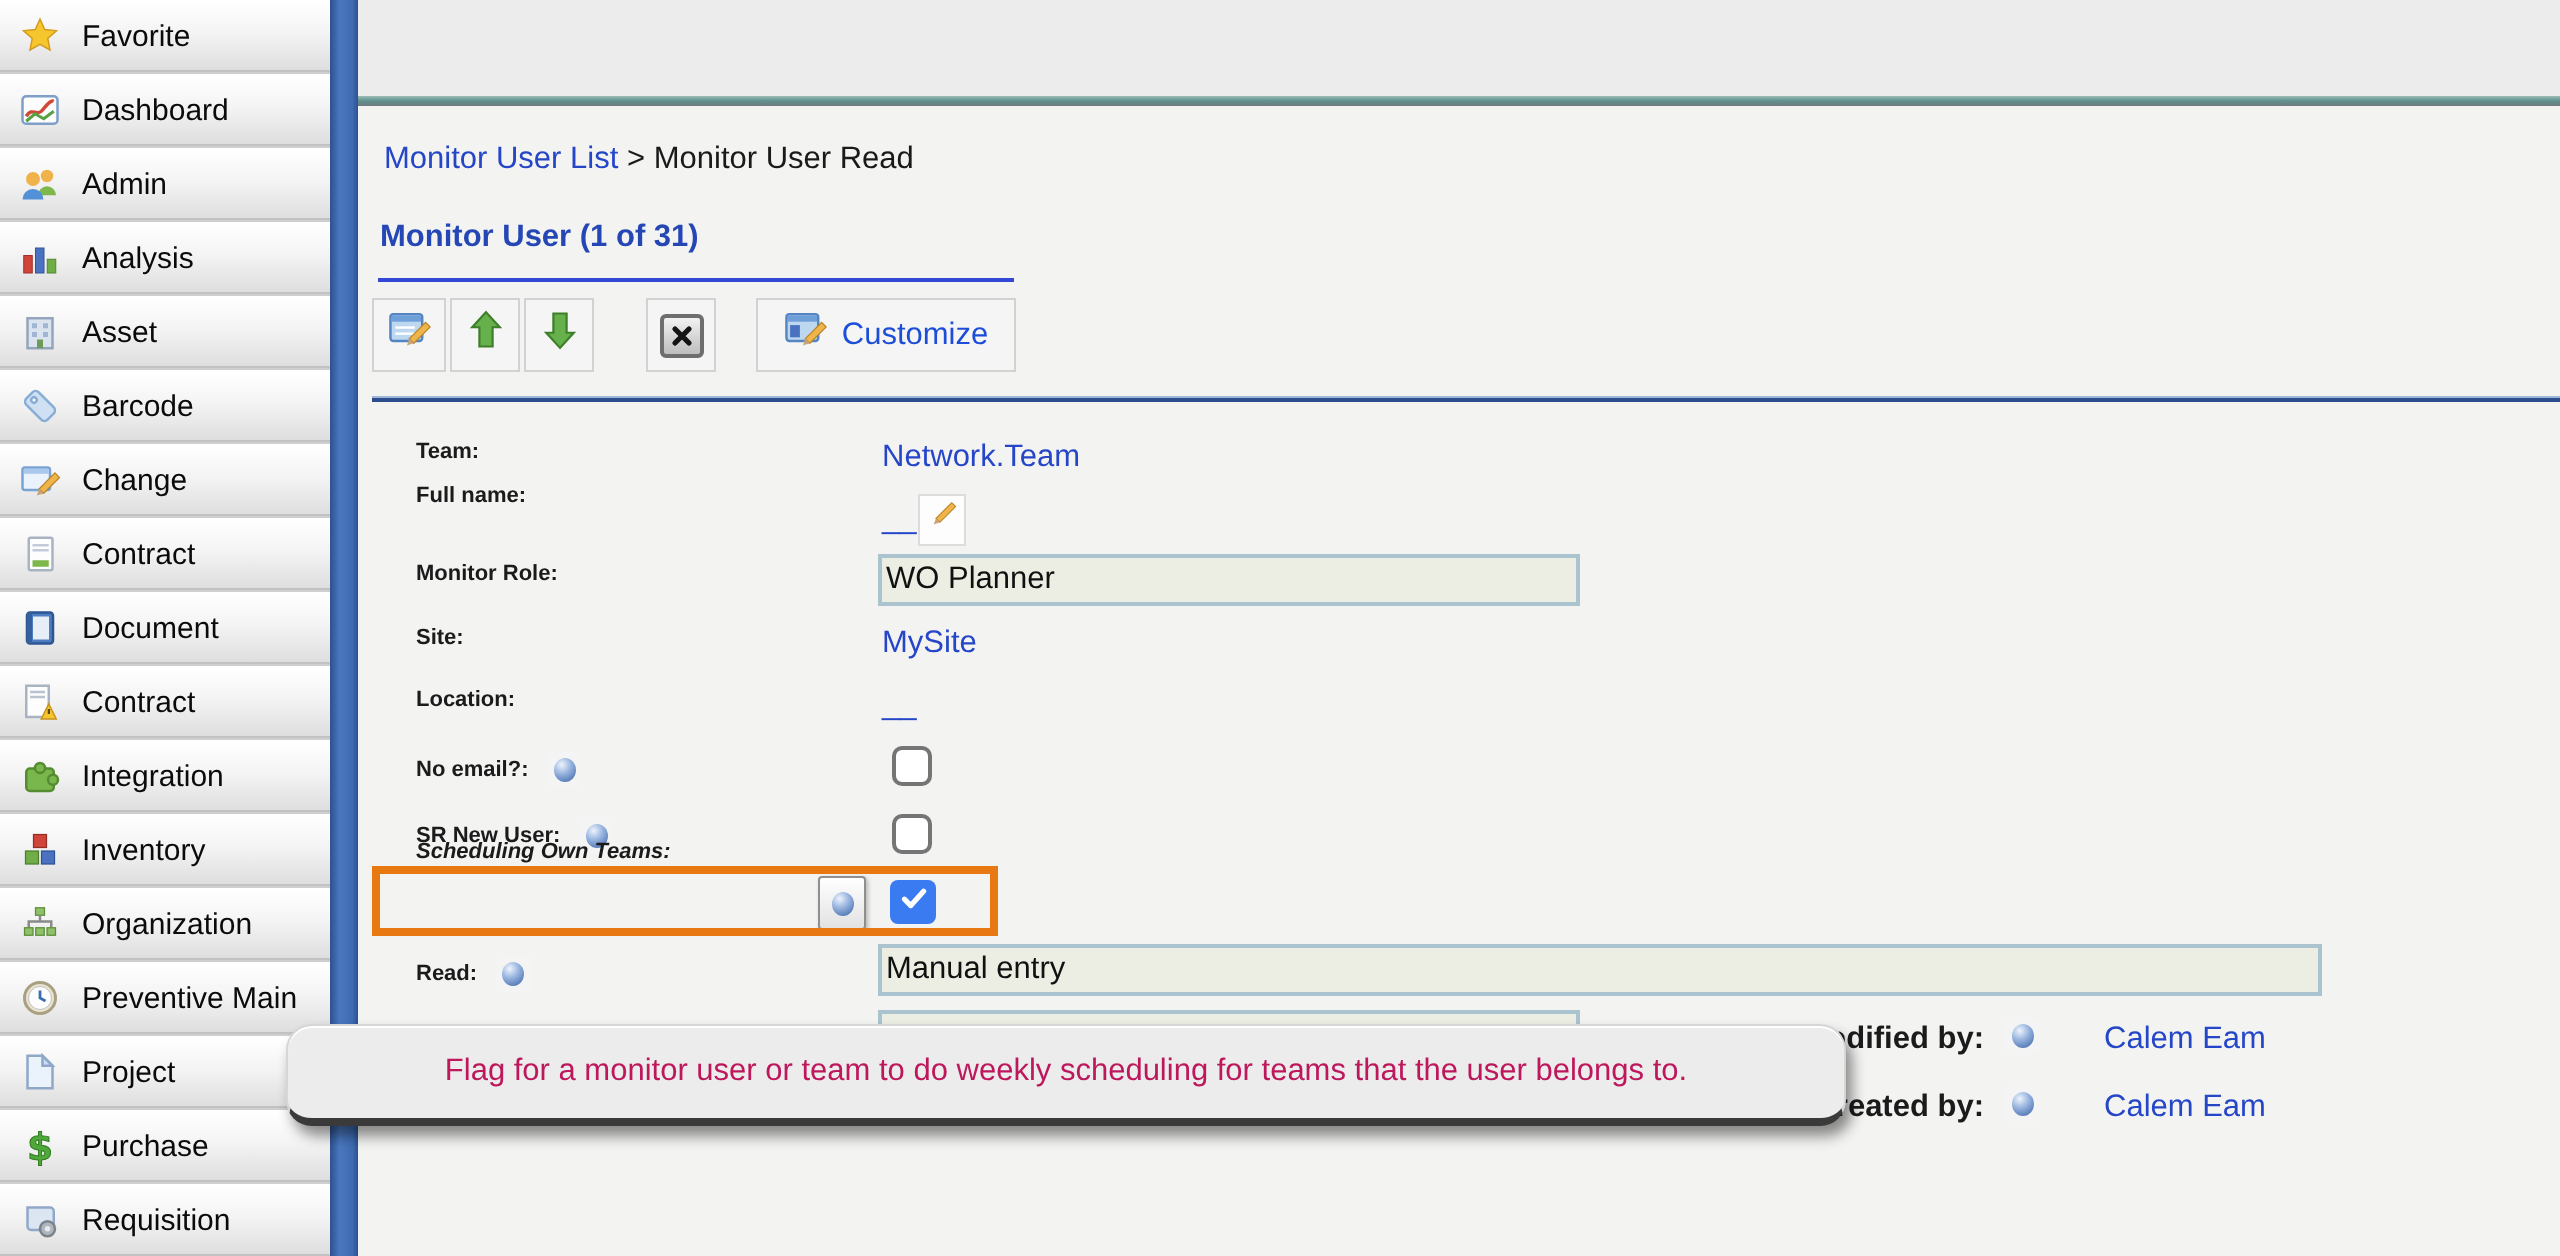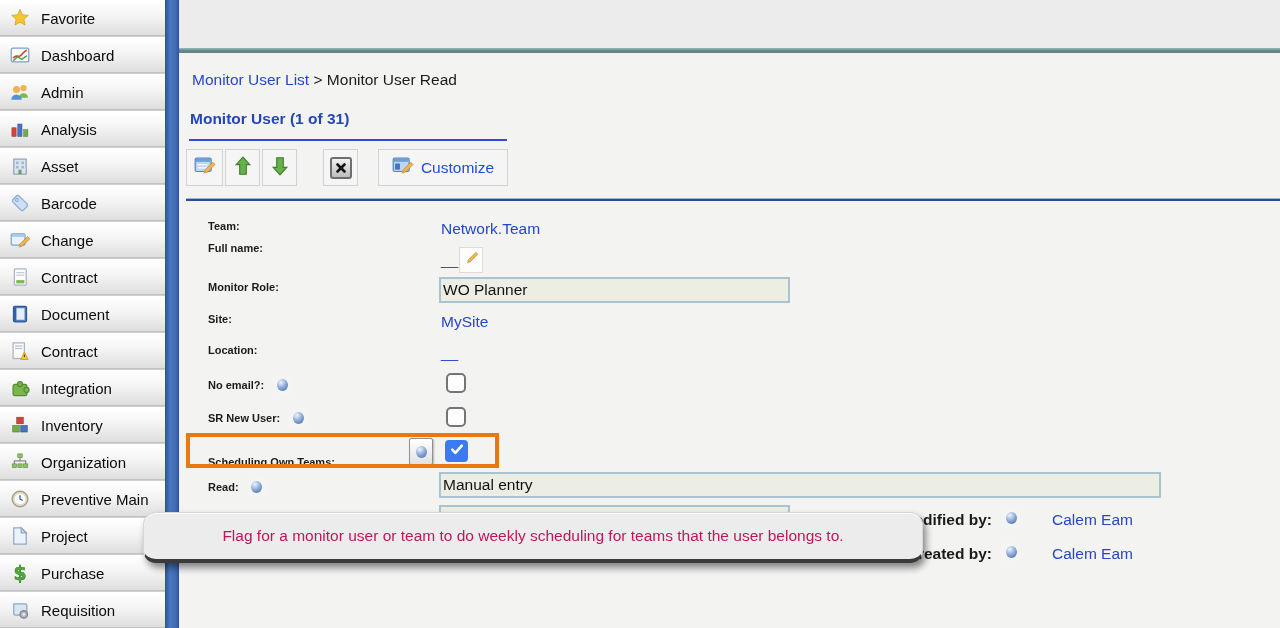--- a/index.html
+++ b/index.html
@@ -351,21 +351,21 @@
 <div class="cb" style="top:373px;"></div>
 
 <div class="flabel" style="top:409px;">
   <span>SR New User:</span>
   <span class="help">
       <span class="ball"></span>
     </span>
 </div>
 <div class="cb" style="top:407px;"></div>
 
-<div class="flabel" style="top:456px;">Scheduling Own Teams:</div>
+<div class="flabel" style="top:420px;font-style:italic;">Scheduling Own Teams:</div>
 <span class="help-pressed" style="position:absolute;left:409px;top:438px;">
     <span class="ball"></span>
   </span>
 <div class="cb-checked" style="top:440px;">
   <span><svg viewBox="0 0 16 16">
         <path d="M3.2 8.6 L6.4 11.8 L12.8 4.6" stroke="#fff" stroke-width="2.6" fill="none" stroke-linecap="round" stroke-linejoin="round"></path>
       </svg></span>
 </div>
 <div class="highlight-box"></div>
 

